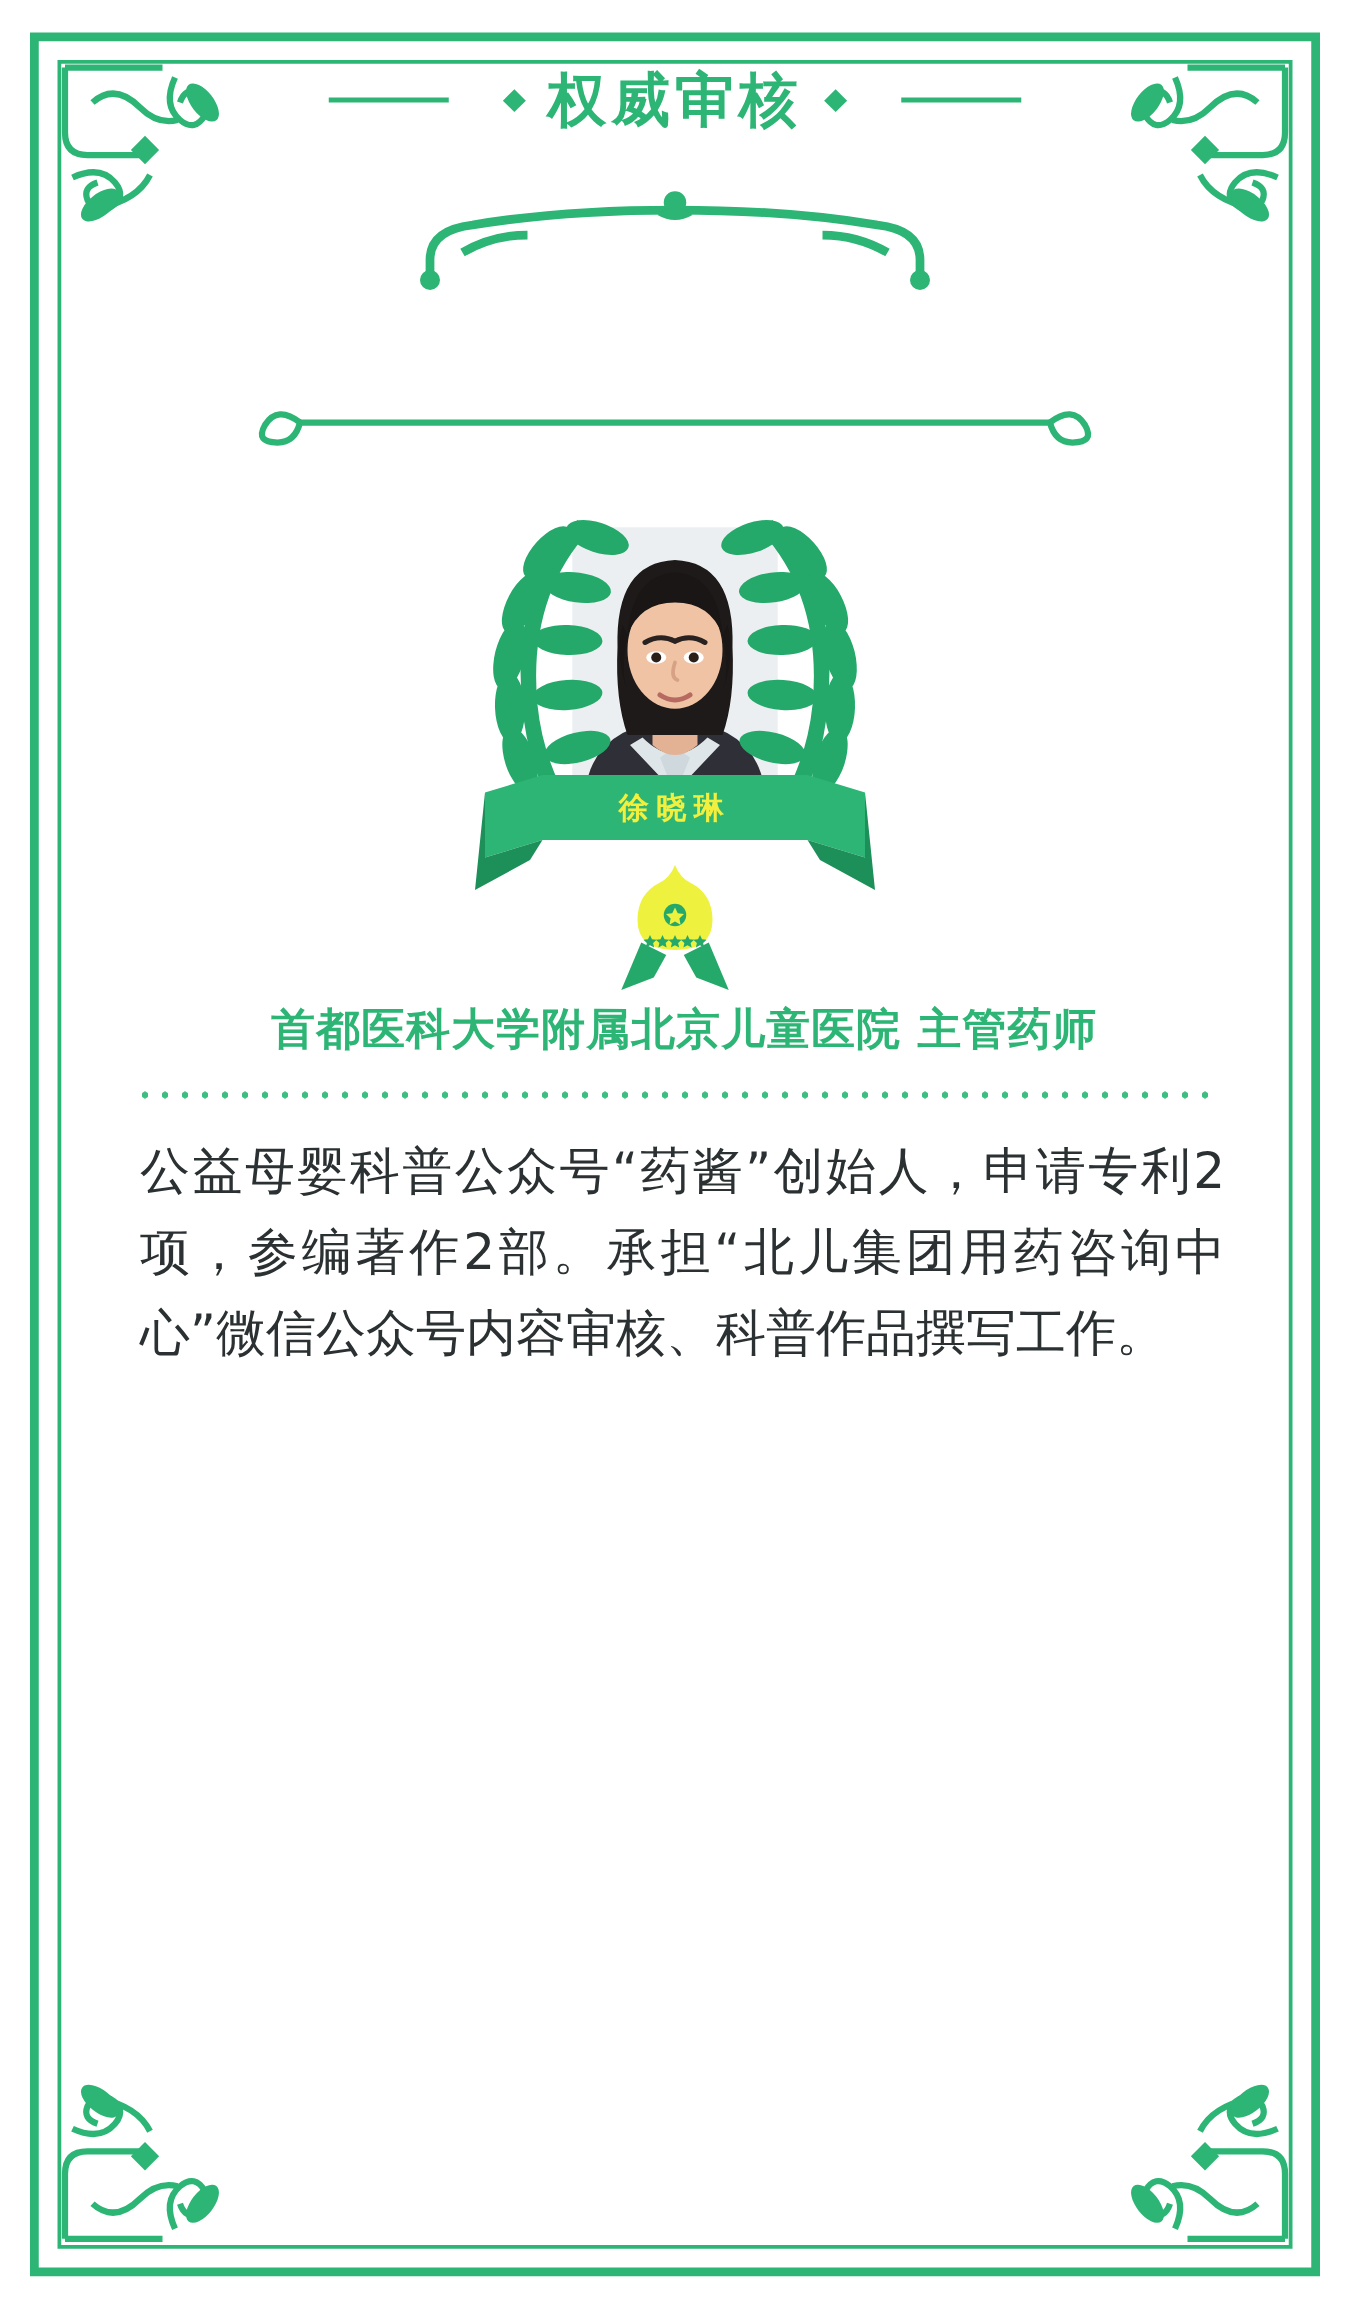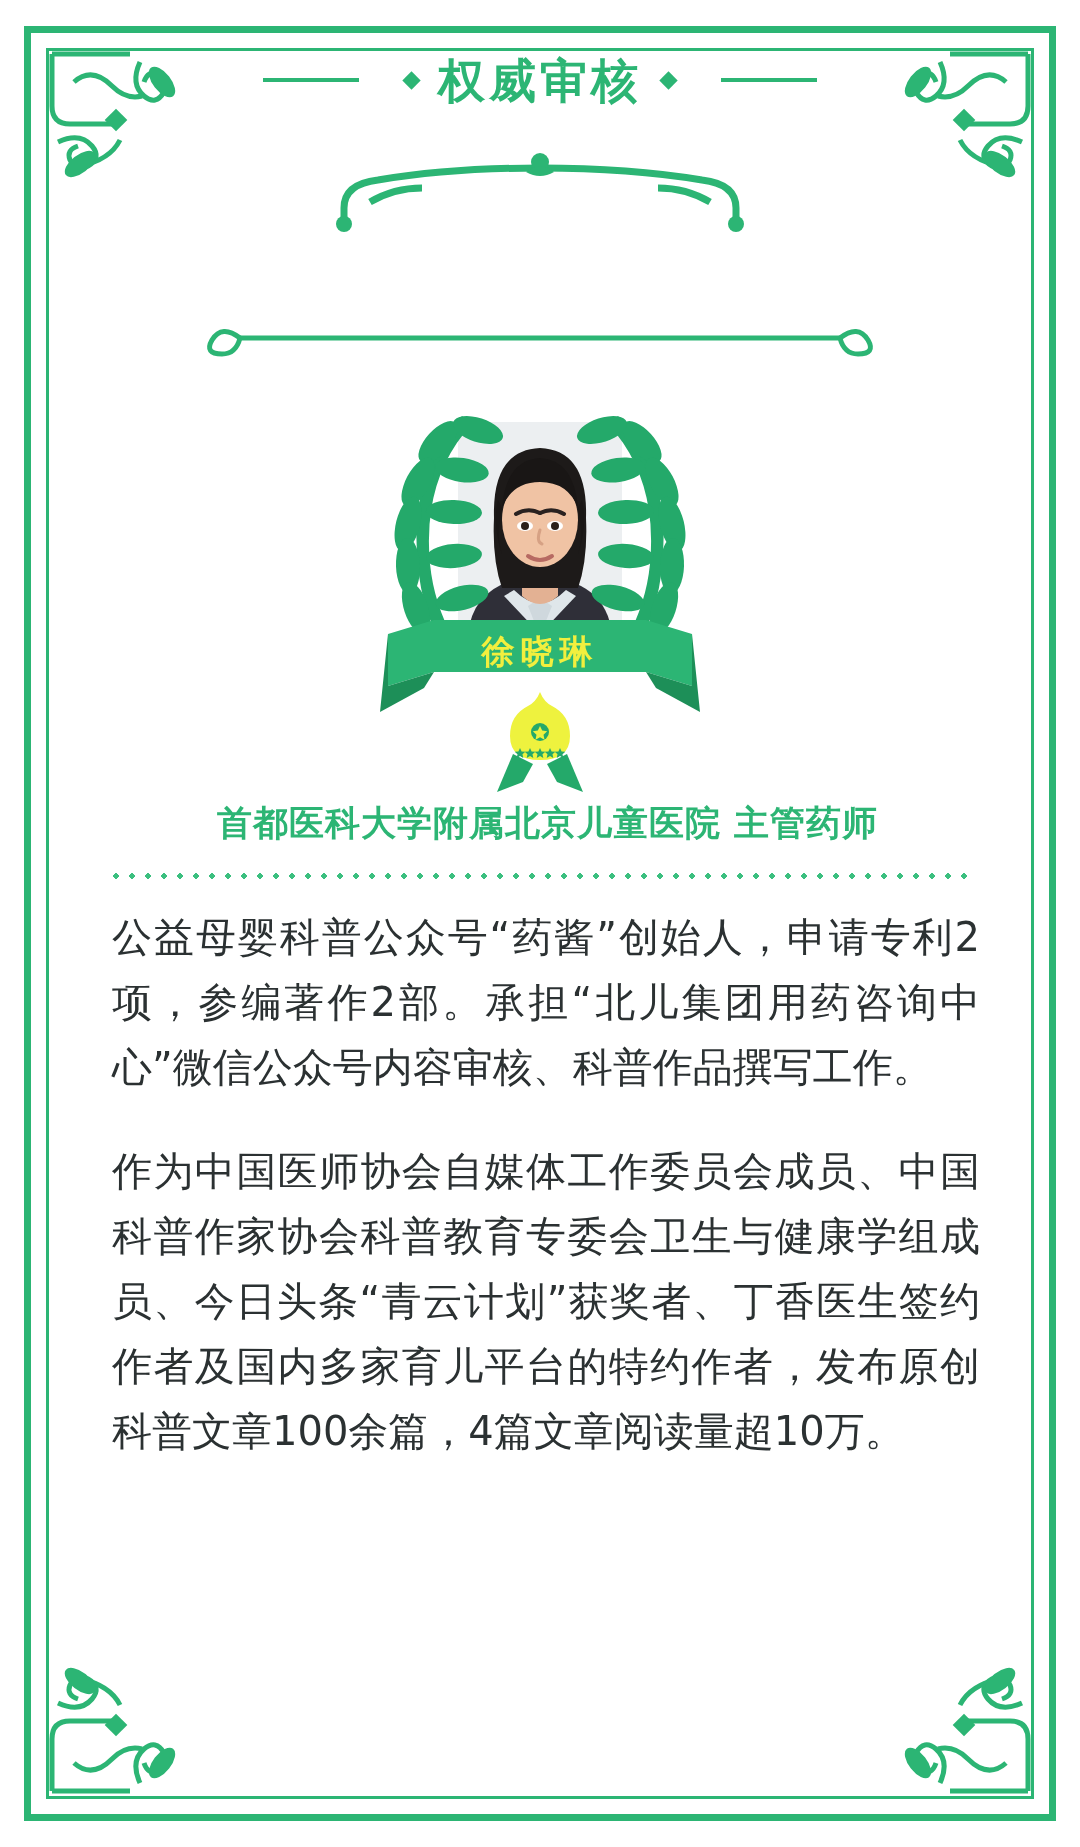--- a/index.html
+++ b/index.html
@@ -156,21 +156,21 @@
     top: 218px;
     width: 320px;
     height: 112px;
   }
   .ribbon svg { display:block; width:100%; height:100%; }
   .ribbon-name {
     position: absolute;
     left: 0; right: 0;
     top: 232px;
     text-align: center;
-    font-size: 33px;
+    font-size: 24px;
     font-weight: bold;
     color: #f2ef3e;
     letter-spacing: 6px;
     font-family: "DejaVu Sans", sans-serif;
   }
 
   .medal {
     position: absolute;
     left: 50%;
     transform: translateX(-50%);
@@ -436,16 +436,15 @@
       </svg>
     </div>
   </div>
 
   <div class="affiliation">首都医科大学附属北京儿童医院 主管药师</div>
 
   <div class="dotted-sep"></div>
 
   <div class="body-text">
     <p class="para">公益母婴科普公众号“药酱”创始人，申请专利2项，参编著作2部。承担“北儿集团用药咨询中心”微信公众号内容审核、科普作品撰写工作。</p>
-    <p class="para">作为中国医师协会自媒体工作委员会成员、中国科普作家协会科普教育专委会卫生与健康学组成员、今日头条“青云计划”获奖者、丁香医生签约作者及国内多家育儿平台的特约作者，发布原创科普文章100余篇，4篇文章阅读量超10万。</p>
   </div>
 
 </div>
 
 </body></html>

